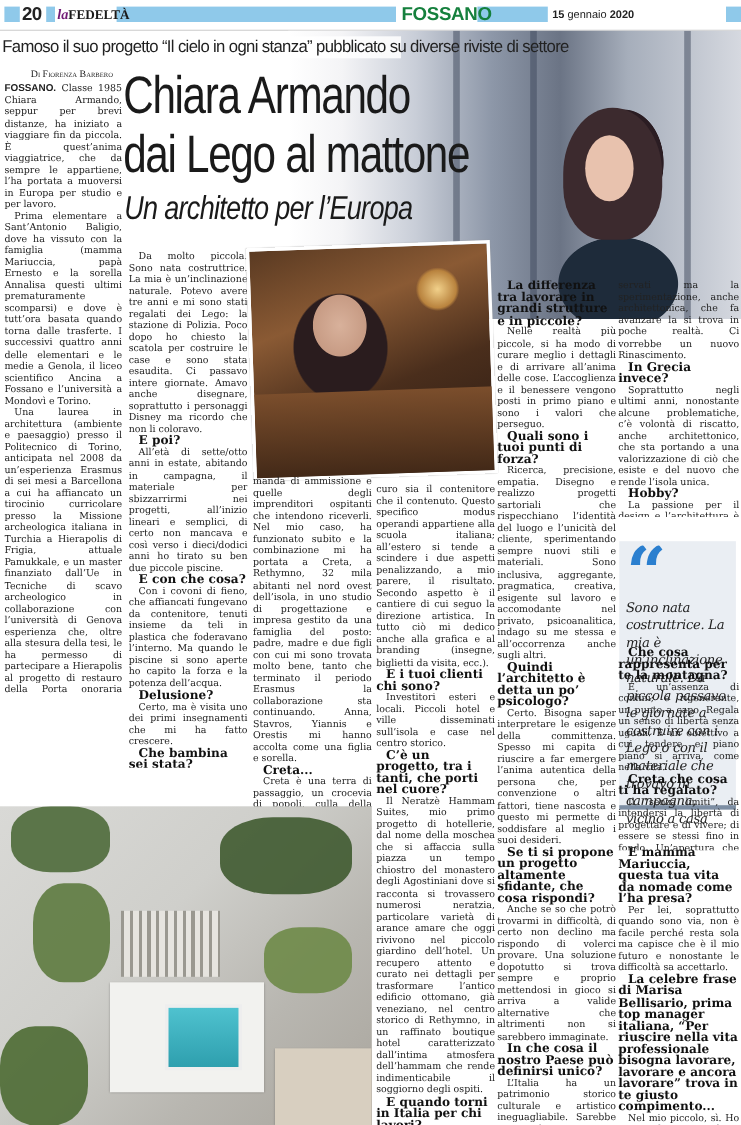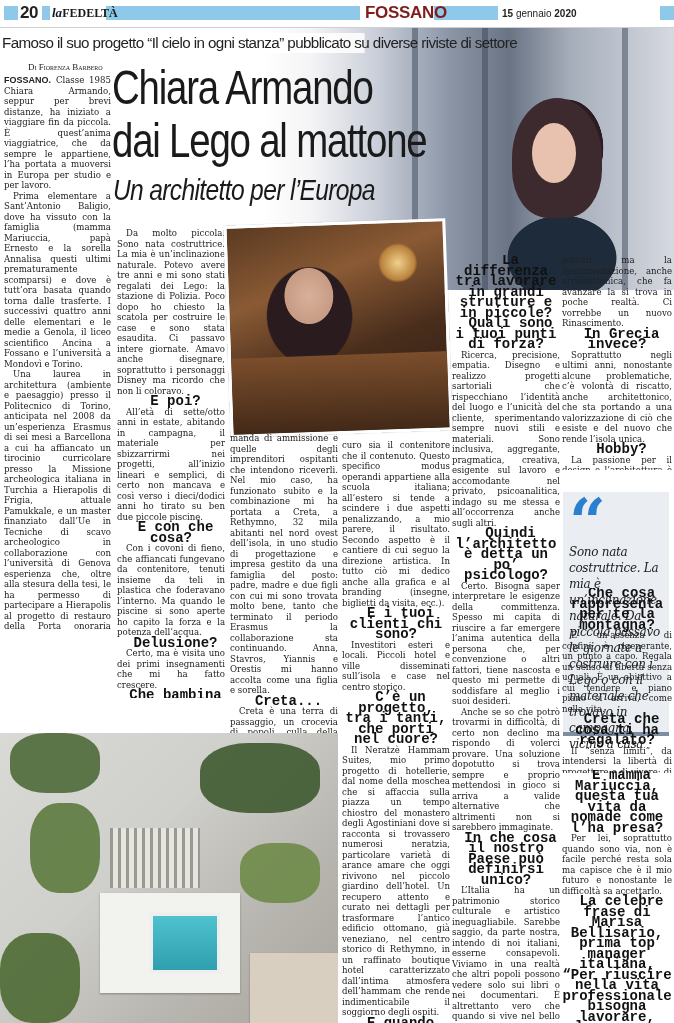--- a/index.html
+++ b/index.html
@@ -4,22 +4,22 @@
 <style>
   * { box-sizing: border-box; margin: 0; padding: 0; }
   html, body { width: 674px; height: 1023px; overflow: hidden; background: #fff; }
   body { position: relative; font-family: "DejaVu Serif", serif; color: #1a1a1a; }
 
   
   .hdr { position: absolute; left: 0; top: 4px; width: 674px; height: 18px; }
   .hdr .band { position: absolute; top: 2px; height: 14px; background: #8fc9ea; }
   .hdr .pnum { position: absolute; left: 20px; top: 0; font: bold 17px/18px "Liberation Sans", sans-serif; color: #222; letter-spacing: -0.5px; }
   .hdr .logo { position: absolute; left: 52px; top: 1px; font: bold 12px/16px "Liberation Serif", serif; color: #1a1a1a; }
-  .hdr .logo .la { color: #0f172a; font-style: italic; font-size: 13px; }
-  .hdr .section { position: absolute; left: 365px; top: 0; font: bold 17px/18px "Liberation Sans", sans-serif; color: #7f1d1d; letter-spacing: -0.3px; }
+  .hdr .logo .la { color: #701a75; font-style: italic; font-size: 13px; }
+  .hdr .section { position: absolute; left: 365px; top: 0; font: bold 17px/18px "Liberation Sans", sans-serif; color: #15803d; letter-spacing: -0.3px; }
   .hdr .date { position: absolute; left: 502px; top: 3px; font: 10px/13px "Liberation Sans", sans-serif; color: #222; }
   .hdr .date b { font-weight: bold; }
 
   .divider { position: absolute; left: 0; top: 27px; width: 674px; height: 1px; background: #cfcfcf; }
 
   
   .kicker { position: absolute; left: 2px; top: 33px; width: 370px; height: 20px; font: 15.5px/20px "Liberation Sans", sans-serif; color: #222; white-space: nowrap; letter-spacing: -0.6px; transform: scaleX(0.98); transform-origin: left; background: rgba(255,255,255,0.85); padding-right: 4px; }
 
   
   .photo-hero { position: absolute; left: 262px; top: 28px; width: 412px; height: 262px; overflow: hidden;
@@ -37,21 +37,21 @@
   .headline.l2 { top: 115px; }
   .subhead { position: absolute; left: 113px; top: 172px; font: italic 30px/36px "Liberation Sans", sans-serif; color: #1a1a1a; letter-spacing: -0.8px; transform: scaleX(0.82); transform-origin: left; white-space: nowrap; }
 
   .byline { position: absolute; left: 28px; top: 61px; font: 9px/12px "Liberation Serif", serif; color: #222; font-variant: small-caps; }
 
   
   .col { position: absolute; font-size: 8.6px; line-height: 10.5px; text-align: justify; hyphens: auto; color: #222; overflow: hidden; }
   .col p { text-indent: 9px; }
   .col p.lead { text-indent: 0; }
   .col .dateline { font: bold 9px/10px "Liberation Sans", sans-serif; }
-  .col h4 { font-size: 14px; line-height: 10.5px; font-weight: bold; text-indent: 9px; text-align: center; color: #111; font-family: Liberation Mono, monospace; }
+  .col h4 { font-size: 11px; line-height: 10.5px; font-weight: bold; text-indent: 9px; text-align: left; color: #111; }
 
   #c1 { left: 4px; top: 75px; width: 107px; height: 555px; }
   #c2 { left: 117px; top: 228px; width: 108px; height: 470px; }
   #c3 { left: 230px; top: 433px; width: 108px; height: 375px; }
   #c4 { left: 342px; top: 440px; width: 108px; height: 593px; }
   #c5 { left: 452px; top: 255px; width: 108px; height: 768px; }
   #c6 { left: 562px; top: 255px; width: 110px; height: 215px; }
   #c7 { left: 562px; top: 770px; width: 110px; height: 253px; }
   #c6b { left: 562px; top: 588px; width: 110px; height: 185px; }
 
@@ -139,24 +139,26 @@
     <p class="lead">curo sia il contenitore che il contenuto. Questo specifico modus operandi appartiene alla scuola italiana; all’estero si tende a scindere i due aspetti penalizzando, a mio parere, il risultato. Secondo aspetto è il cantiere di cui seguo la direzione artistica. In tutto ciò mi dedico anche alla grafica e al branding (insegne, biglietti da visita, ecc.).</p>
     <h4>E i tuoi clienti chi sono?</h4>
     <p>Investitori esteri e locali. Piccoli hotel e ville disseminati sull’isola e case nel centro storico.</p>
     <h4>C’è un progetto, tra i tanti, che porti nel cuore?</h4>
     <p>Il Neratzè Hammam Suites, mio primo progetto di hotellerie, dal nome della moschea che si affaccia sulla piazza un tempo chiostro del monastero degli Agostiniani dove si racconta si trovassero numerosi neratzia, particolare varietà di arance amare che oggi rivivono nel piccolo giardino dell’hotel. Un recupero attento e curato nei dettagli per trasformare l’antico edificio ottomano, già veneziano, nel centro storico di Rethymno, in un raffinato boutique hotel caratterizzato dall’intima atmosfera dell’hammam che rende indimenticabile il soggiorno degli ospiti.</p>
     <h4>E quando torni in Italia per chi lavori?</h4>
     <p>Ho dei clienti privati per i quali seguo soprattutto l’interior design.</p>
   </div>
 <div class="col" id="c5">
     <h4>La differenza tra lavorare in grandi strutture e in piccole?</h4>
+    <p>Nelle realtà più piccole, si ha modo di curare meglio i dettagli e di arrivare all’anima delle cose. L’accoglienza e il benessere vengono posti in primo piano e sono i valori che perseguo.</p>
     <h4>Quali sono i tuoi punti di forza?</h4>
     <p>Ricerca, precisione, empatia. Disegno e realizzo progetti sartoriali che rispecchiano l’identità del luogo e l’unicità del cliente, sperimentando sempre nuovi stili e materiali. Sono inclusiva, aggregante, pragmatica, creativa, esigente sul lavoro e accomodante nel privato, psicoanalitica, indago su me stessa e all’occorrenza anche sugli altri.</p>
     <h4>Quindi l’architetto è detta un po’ psicologo?</h4>
     <p>Certo. Bisogna saper interpretare le esigenze della committenza. Spesso mi capita di riuscire a far emergere l’anima autentica della persona che, per convenzione o altri fattori, tiene nascosta e questo mi permette di soddisfare al meglio i suoi desideri.</p>
+    <h4>Se ti si propone un progetto altamente sfidante, che cosa rispondi?</h4>
     <p>Anche se so che potrò trovarmi in difficoltà, di certo non declino ma rispondo di volerci provare. Una soluzione dopotutto si trova sempre e proprio mettendosi in gioco si arriva a valide alternative che altrimenti non si sarebbero immaginate.</p>
     <h4>In che cosa il nostro Paese può definirsi unico?</h4>
     <p>L’Italia ha un patrimonio storico culturale e artistico ineguagliabile. Sarebbe saggio, da parte nostra, intendo di noi italiani, esserne consapevoli. Viviamo in una realtà che altri popoli possono vedere solo sui libri o nei documentari. È altrettanto vero che quando si vive nel bello ci si abitua e non lo si apprezza più. Dovremmo re-imparare a farci stupire dalle cose che sono attorno a noi, dalla bellezza che ci circonda.</p>
   </div>
 <div class="col" id="c6">
     <p class="lead">servati ma la sperimentazione, anche architettonica, che fa avanzare la si trova in poche realtà. Ci vorrebbe un nuovo Rinascimento.</p>
     <h4>In Grecia invece?</h4>
     <p>Soprattutto negli ultimi anni, nonostante alcune problematiche, c’è volontà di riscatto, anche architettonico, che sta portando a una valorizzazione di ciò che esiste e del nuovo che rende l’isola unica.</p>
     <h4>Hobby?</h4>
     <p>La passione per il design e l’architettura è totalizzante, prende il sopravvento e sovente succede che il confine, tra passione e lavoro, sia molto labile e mi ritrovi a lavorare anche nel tempo libero. Amo cucinare, soprattutto preparare dolci per l’aspetto visivo, il ballo, l’andare per musei e mostre, la fotografia (nel 2015 Chiara è stata presidente del Movimento fotografico fossanese, ndr) e la montagna.</p>

